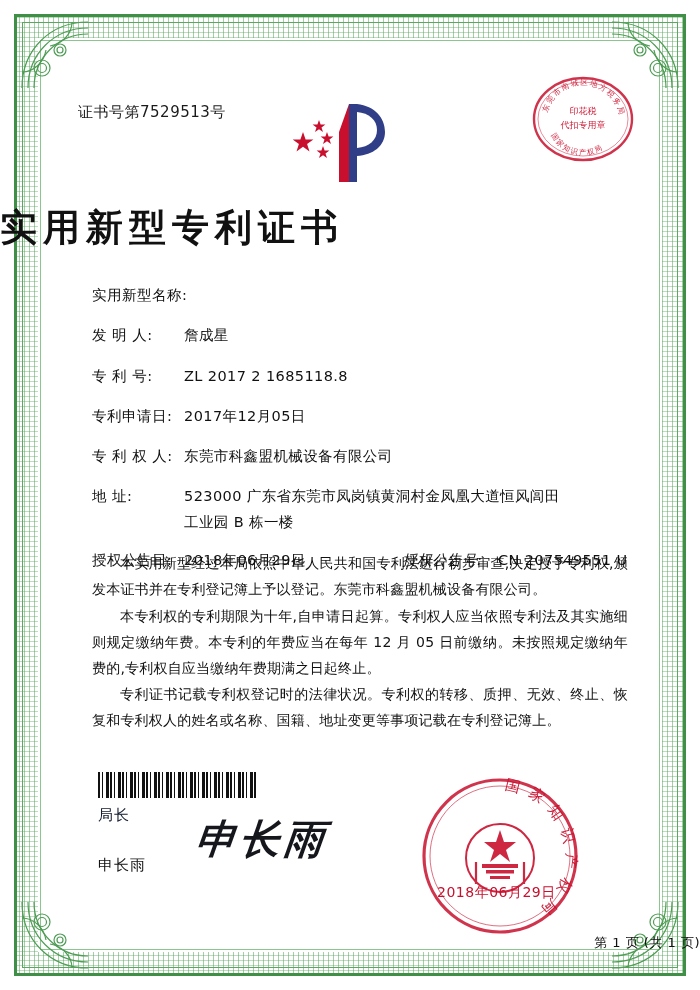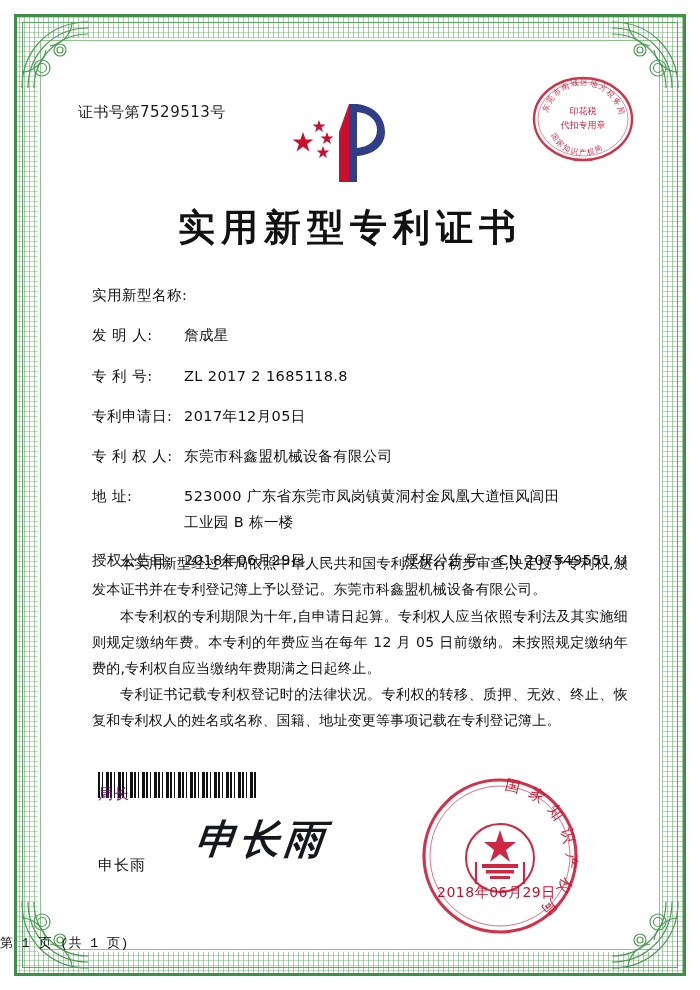--- a/index.html
+++ b/index.html
@@ -107,21 +107,21 @@
     right: 62px;
     top: 64px;
     width: 110px;
     height: 110px;
   }
   .doc-title {
     position: absolute;
     left: 0;
     right: 0;
     top: 203px;
-    text-align: center;
+    text-align: left;
     font-family: "DejaVu Serif", serif;
     font-weight: bold;
     font-size: 37px;
     letter-spacing: 6px;
     color: #111;
   }
 
   
   .fields {
     position: absolute;
@@ -201,23 +201,23 @@
         #111 4px, #111 5px,
         #fff 5px, #fff 8px,
         #111 8px, #111 11px,
         #fff 11px, #fff 12px);
   }
 
   
   .sig-label {
     position: absolute;
     left: 98px;
-    top: 785px;
+    top: 806px;
     font-size: 15px;
-    color: #701a75;
+    color: #0f172a;
     letter-spacing: 1px;
   }
   .sig-name {
     position: absolute;
     left: 98px;
     top: 856px;
     font-size: 15px;
     color: #111;
     letter-spacing: 1px;
   }
@@ -251,25 +251,24 @@
     letter-spacing: 0.5px;
     white-space: nowrap;
   }
 
   
   .footer {
     position: absolute;
     left: 0;
     right: 0;
     top: 934px;
-    text-align: left;
+    text-align: right;
     font-size: 13px;
     color: #111;
     letter-spacing: 0.5px;
-    font-family: Liberation Mono, monospace;
   }
 </style>
 </head>
 <body>
 
 <div class="page">
 
   <div class="border-outer"></div>
   <div class="border-band"></div>
   <div class="border-mid"></div>

